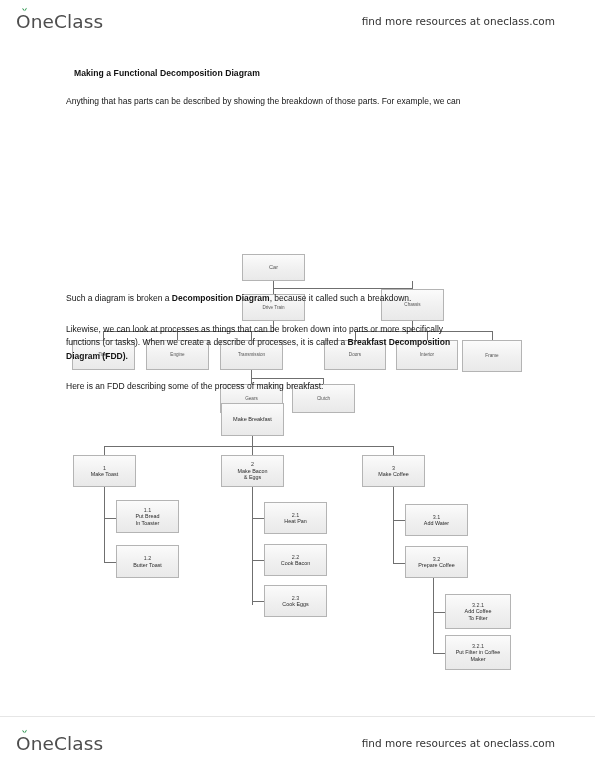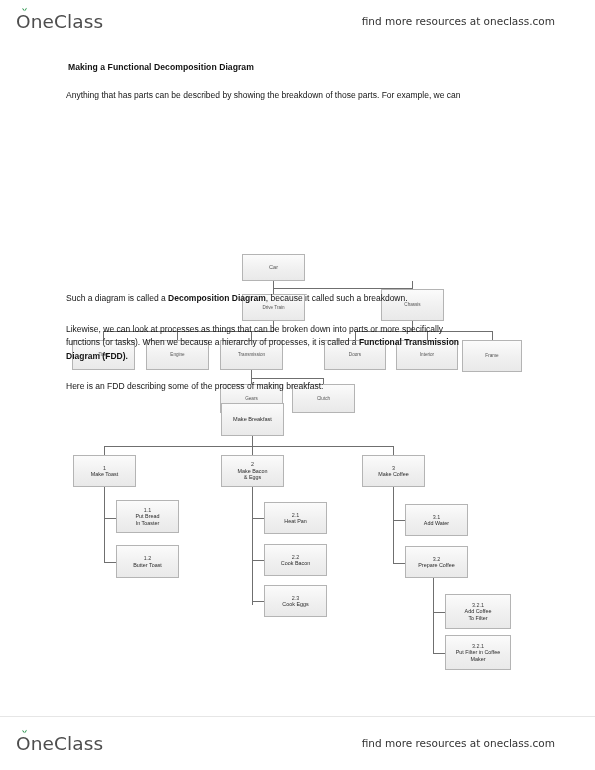--- a/index.html
+++ b/index.html
@@ -70,21 +70,21 @@
   #footer-rule { top: 716px; }
 
   
   .doc-body {
     position: absolute;
     left: 66px;
     top: 60px;
     width: 466px;
   }
   h1.doc-heading {
-    margin: 2px;
+    margin: 8px;
     font-size: 8.6px;
     font-weight: bold;
     letter-spacing: .05px;
     color: #111;
   }
   p.para {
     margin: 0;
     font-size: 8.5px;
     line-height: 13.6px;
     color: #141414;
@@ -226,26 +226,26 @@
   </div>
 
   <div class="node car-node" style="left:292px; top:258px; width:63px; height:29px;">
     <span class="lbl">Clutch</span>
   </div>
 </div>
 
 <div class="doc-body" style="top:292px;">
 
   <p class="para">
-    <span>Such a diagram is called a </span><b>Decomposition Diagram</b><span>, because it called such a breakdown.</span>
+    <span>Such a diagram is broken a </span><b>Decomposition Diagram</b><span>, because it called such a breakdown.</span>
   </p>
 
   <p class="para" style="margin-top:17px;">
     <span>Likewise, we can look at processes as things that can be broken down into parts or more specifically</span><br>
-    <span>functions (or tasks). When we because a hierarchy of processes, it is called a </span><b>Functional Transmission</b><br>
+    <span>functions (or tasks). When we create a describe of processes, it is called a </span><b>Breakfast Decomposition</b><br>
     <b>Diagram (FDD).</b>
   </p>
 
   <p class="para" style="margin-top:17px;">Here is an FDD describing some of the process of making breakfast:</p>
 </div>
 
 <div class="diagram" id="fdd-diagram" style="top:0; height:700px;">
 
   <div class="conn v" style="left:252px; top:436px; height:11px;"></div>
   <div class="conn h" style="left:104px; top:446px; width:290px;"></div>

